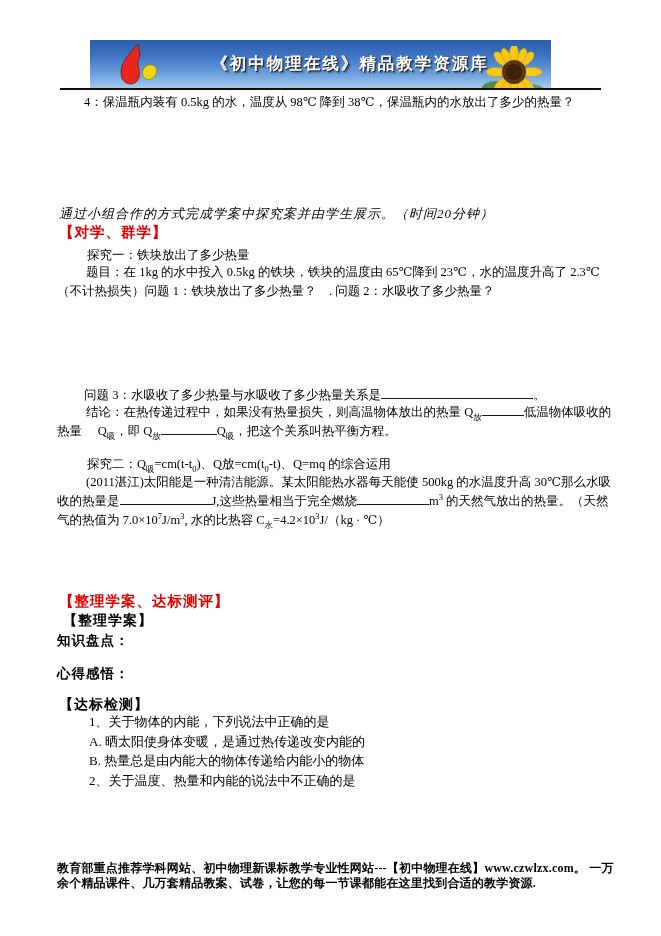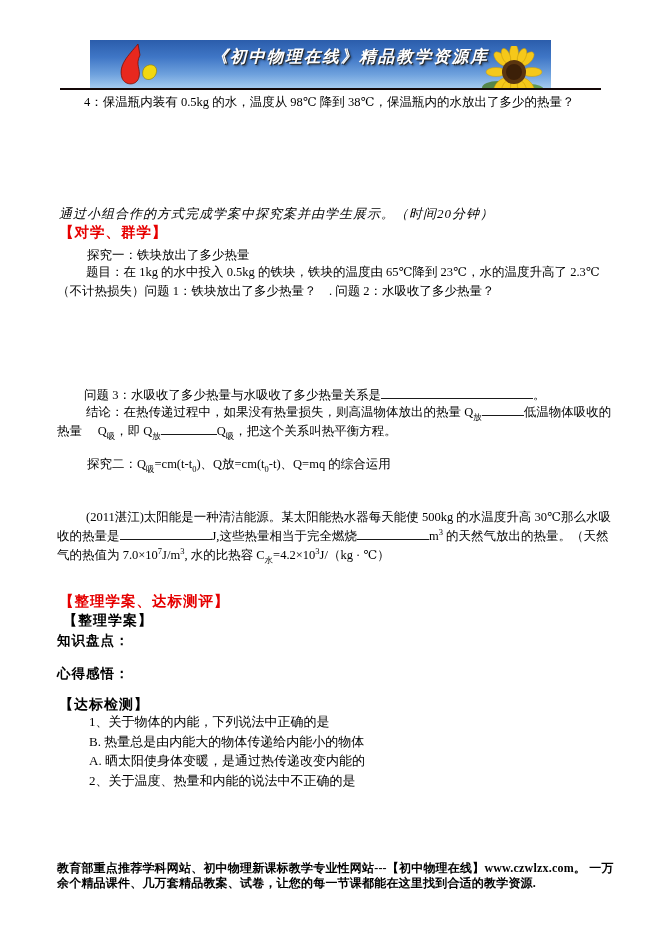--- a/index.html
+++ b/index.html
@@ -15,24 +15,24 @@
   .blank{display:inline-block;border-bottom:1px solid #1a1a1a;height:12px;vertical-align:baseline;}
   .red-head{font-size:14.5px;font-weight:bold;color:#e60000;letter-spacing:1px;text-align:right;}
   .blk-head{font-size:14px;font-weight:bold;letter-spacing:1px;}
   .bold-label{font-size:13.5px;font-weight:bold;letter-spacing:1px;text-align:right;}
   
   .banner{
     left:90px;top:40px;width:461px;height:49px;overflow:hidden;
     background:linear-gradient(180deg,#2b5dab 0%,#3f76c6 35%,#6ea1dd 70%,#a8cdf0 100%);
   }
   .banner-title{
-    position:absolute;left:95px;top:6px;width:330px;text-align:center;
+    position:absolute;left:95px;top:13px;width:330px;text-align:center;
     color:#fff;font-weight:bold;font-size:16.5px;letter-spacing:2px;
     text-shadow:1px 1px 0 #2a2a2a,2px 2px 2px rgba(0,0,0,.45);
-    font-style:italic;white-space:nowrap;
+    white-space:nowrap;
   }
   .banner-url{
     position:absolute;left:120px;top:26px;width:280px;text-align:center;
     color:#ff2a1a;font-weight:bold;font-size:13px;letter-spacing:1px;
     font-family:"Liberation Mono","DejaVu Sans Mono",monospace;
     text-shadow:1px 1px 1px rgba(0,0,0,.5);text-decoration:none;display:block;
   }
   .hrule{left:60px;top:88px;width:541px;height:2px;background:#140808;}
   .guide{font-size:13px;font-weight:normal;font-style:italic;letter-spacing:1px;}
   .indent{text-indent:29px;}
@@ -83,32 +83,32 @@
 <div class="abs t" style="left:87px;top:246px;">探究一：铁块放出了多少热量</div>
 
 <div class="abs t indent" style="left:57px;top:263px;width:561px;">题目：在 1kg 的水中投入 0.5kg 的铁块，铁块的温度由 65℃降到 23℃，水的温度升高了 2.3℃（不计热损失）问题 1：铁块放出了多少热量？　. 问题 2：水吸收了多少热量？</div>
 
 <div class="abs t" style="left:84px;top:386px;width:545px;">问题 3：水吸收了多少热量与水吸收了多少热量关系是<span class="blank" style="width: 152px;"></span>。</div>
 
 <div class="abs t indent" style="left:57px;top:403px;width:561px;">结论：在热传递过程中，如果没有热量损失，则高温物体放出的热量 Q<sub>放</sub><span class="blank" style="width: 42px;"></span>低温物体吸收的热量　 Q<sub>吸</sub>，即 Q<sub>放</sub><span class="blank" style="width: 56px;"></span>Q<sub>吸</sub>，把这个关系叫热平衡方程。</div>
 
 <div class="abs t" style="left:87px;top:455px;">探究二：Q<sub>吸</sub>=cm(t-t<sub>0</sub>)、Q放=cm(t<sub>0</sub>-t)、Q=mq 的综合运用</div>
 
-<div class="abs t indent" style="left:57px;top:473px;width:561px;margin-top:35px;">(2011湛江)太阳能是一种清洁能源。某太阳能热水器每天能使 500kg 的水温度升高 30℃那么水吸收的热量是<span class="blank" style="width: 92px;"></span>J,这些热量相当于完全燃烧<span class="blank" style="width: 72px;"></span>m<sup>3</sup> 的天然气放出的热量。（天然气的热值为 7.0×10<sup>7</sup>J/m<sup>3</sup>, 水的比热容 C<sub>水</sub>=4.2×10<sup>3</sup>J/（kg · ℃）</div>
+<div class="abs t indent" style="left:57px;top:473px;width:561px;">(2011湛江)太阳能是一种清洁能源。某太阳能热水器每天能使 500kg 的水温度升高 30℃那么水吸收的热量是<span class="blank" style="width: 92px;"></span>J,这些热量相当于完全燃烧<span class="blank" style="width: 72px;"></span>m<sup>3</sup> 的天然气放出的热量。（天然气的热值为 7.0×10<sup>7</sup>J/m<sup>3</sup>, 水的比热容 C<sub>水</sub>=4.2×10<sup>3</sup>J/（kg · ℃）</div>
 
 <div class="abs red-head" style="left:59px;top:592px;">【整理学案、达标测评】</div>
 
 <div class="abs blk-head" style="left:63px;top:612px;">【整理学案】</div>
 
 <div class="abs bold-label" style="left:57px;top:632px;">知识盘点：</div>
 
 <div class="abs bold-label" style="left:57px;top:665px;">心得感悟：</div>
 
 <div class="abs blk-head" style="left:59px;top:696px;">【达标检测】</div>
 
 <div class="abs list" style="left:89px;top:712px;width:460px;">
   <div class="t-item">1、关于物体的内能，下列说法中正确的是</div>
+  <div class="t-item">A. 晒太阳使身体变暖，是通过热传递改变内能的</div>
   <div class="t-item">B. 热量总是由内能大的物体传递给内能小的物体</div>
-  <div class="t-item">A. 晒太阳使身体变暖，是通过热传递改变内能的</div>
   <div class="t-item">2、关于温度、热量和内能的说法中不正确的是</div>
 </div>
 
 <div class="abs footer" style="left:57px;top:861px;width:562px;">教育部重点推荐学科网站、初中物理新课标教学专业性网站---【初中物理在线】www.czwlzx.com。 一万余个精品课件、几万套精品教案、试卷，让您的每一节课都能在这里找到合适的教学资源.</div>
 
 </body></html>

